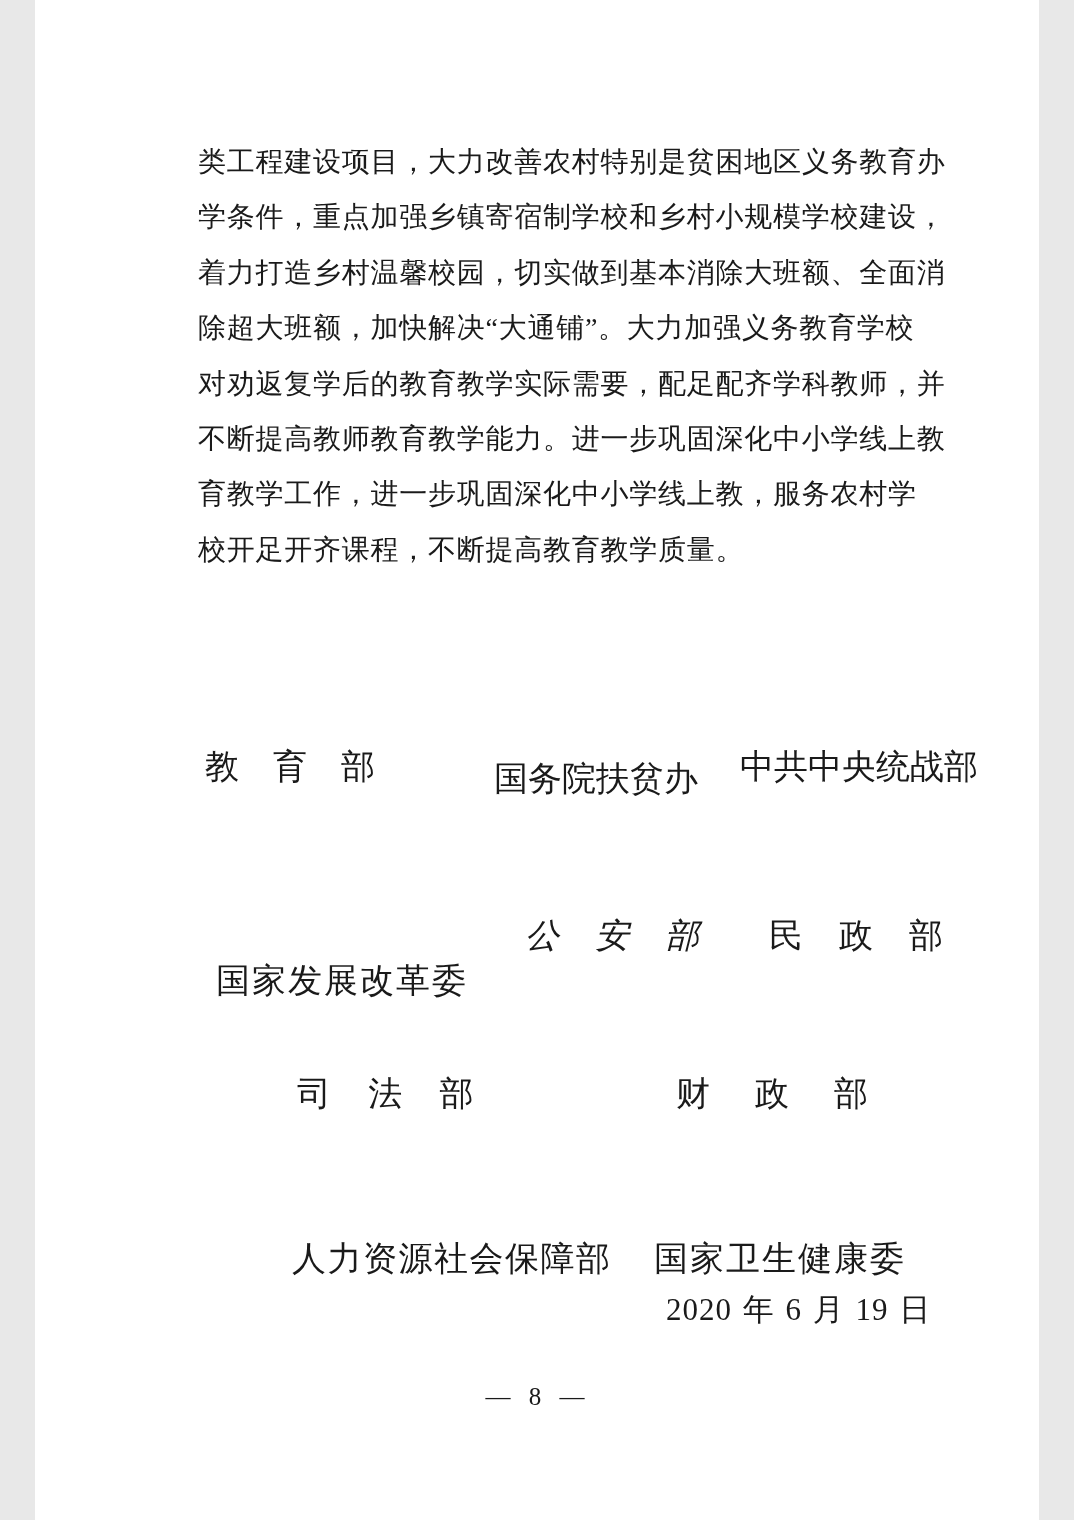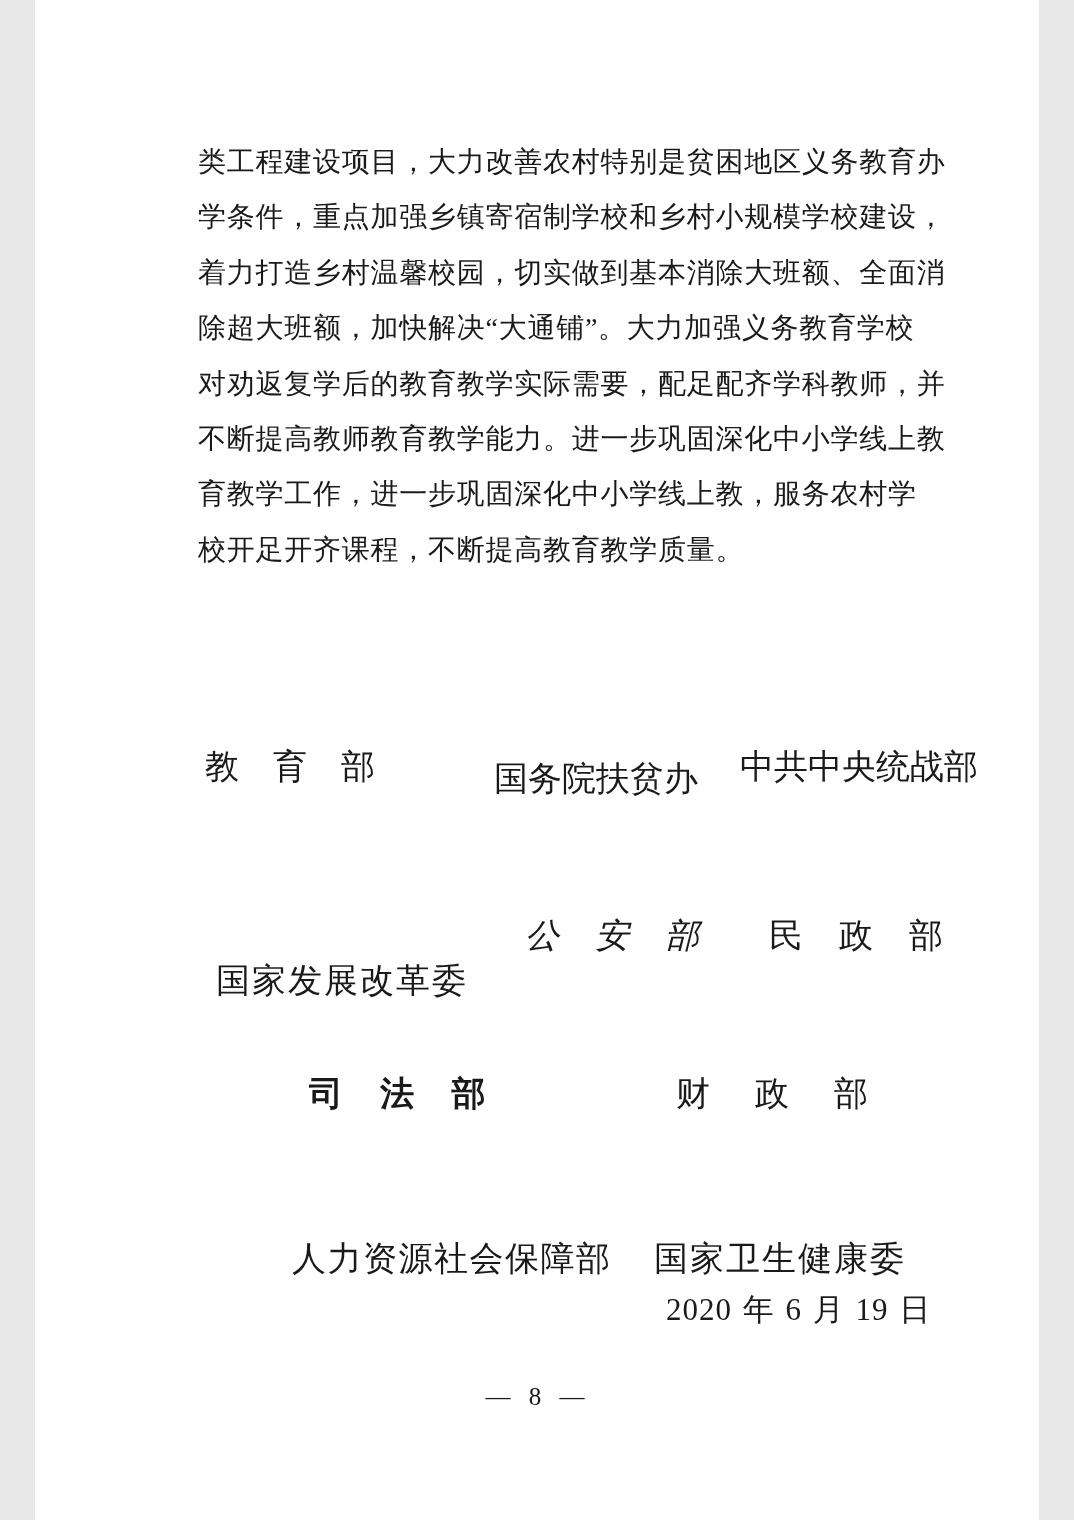--- a/index.html
+++ b/index.html
@@ -71,21 +71,21 @@
   </div>
 
   <span class="sig" style="left:170px; top:744px;">教　育　部</span>
   <span class="sig" style="left:459px; top:756px;">国务院扶贫办</span>
   <span class="sig" style="left:705px; top:744px;text-align:center;">中共中央统战部</span>
 
   <span class="sig" style="left:181px; top:913px; letter-spacing:2px;margin-top:45px;">国家发展改革委</span>
   <span class="sig" style="left:490px; top:913px; letter-spacing:1px;font-style:italic;">公　安　部</span>
   <span class="sig" style="left:734px; top:913px; letter-spacing:1px;">民　政　部</span>
 
-  <span class="sig" style="left:274px; top:1071px; letter-spacing:1.6px;font-weight:bold;">司　法　部</span>
+  <span class="sig" style="left:262px; top:1071px; letter-spacing:1.6px;">司　法　部</span>
   <span class="sig" style="left:641px; top:1071px; letter-spacing:5.5px;">财　政　部</span>
 
   <span class="sig" style="left:619px; top:1236px; letter-spacing:2px;">国家卫生健康委</span>
   <span class="sig" style="left:257px; top:1236px; letter-spacing:1.5px;">人力资源社会保障部</span>
 
   <div class="date-line">2020 年 6 月 19 日</div>
 
   <div class="page-footer">— 8 —</div>
 
 </div>

